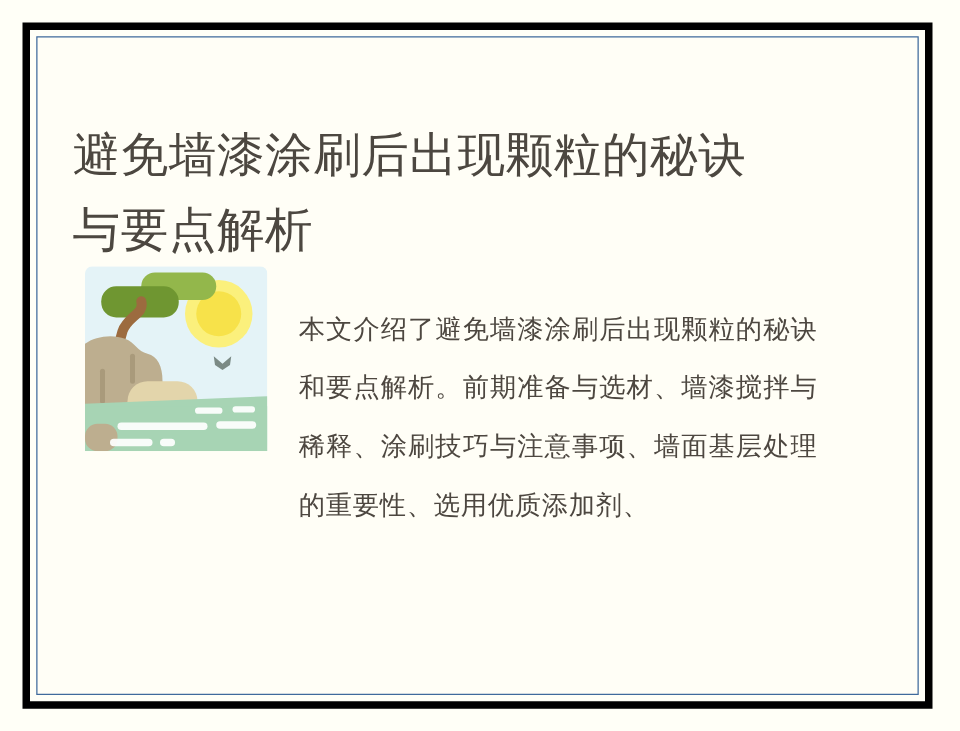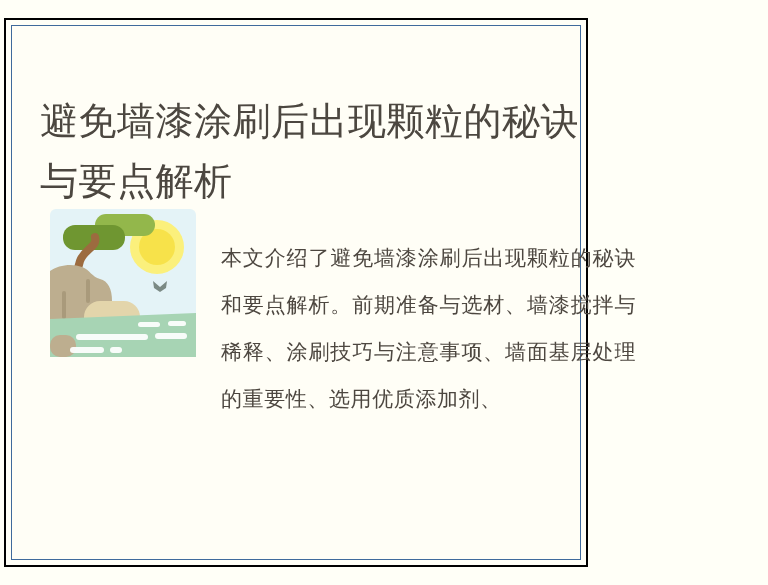--- a/index.html
+++ b/index.html
@@ -9,26 +9,26 @@
   body {
     width: 768px;
     height: 585px;
     background: #fffff7;
     font-family: "Liberation Sans", sans-serif;
     overflow: hidden;
   }
 
   .card-frame {
     position: absolute;
-    left: 4px;
+    left: 18px;
     top: 18px;
-    width: 584px;
+    width: 728px;
     height: 549px;
     box-sizing: border-box;
-    border: 2px solid #000000;
+    border: 6px solid #000000;
     background: #fffff7;
   }
 
   .card-frame-inner {
     position: absolute;
     left: 5px;
     top: 5px;
     right: 5px;
     bottom: 5px;
     box-sizing: border-box;
@@ -79,21 +79,21 @@
     height: 148px;
   }
 
   .summary-text {
     position: absolute;
     left: 209px;
     top: 6px;
     width: 415px;
     height: 232px;
     overflow: hidden;
-    font-family: Liberation Mono, monospace;
+    font-family: Liberation Serif, serif;
     font-size: 21px;
     line-height: 47px;
     color: #4d4740;
     text-align: justify;
     text-justify: inter-character;
     letter-spacing: 0.6px;
     word-break: break-all;
   }
 </style>
 </head>

